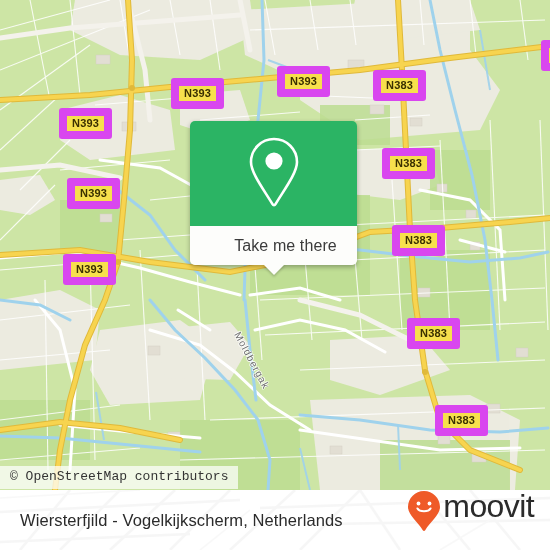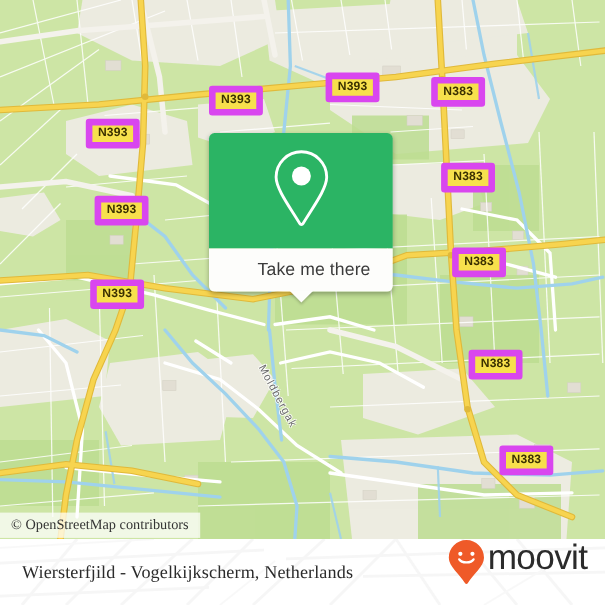--- a/index.html
+++ b/index.html
@@ -15,32 +15,31 @@
     position:absolute;left:0;top:0;width:550px;height:490px;
     background:#cde5a5;
     overflow:hidden;
   }
   .svgmap{position:absolute;left:0;top:0;width:550px;height:490px;}
 
   
   .shield{
     position:absolute;
     background:#f7e04c;
-    border:6px solid #d946ef;
+    border:8px solid #d946ef;
     border-radius:3px;
     color:#3a3000;
     font-size:11px;
     font-weight:bold;
     letter-spacing:.2px;
     padding:1px 5px 2px 5px;
     line-height:12px;
     white-space:nowrap;
     font-family:"Liberation Sans", sans-serif;
     box-sizing:border-box;
-    margin-left:19px;
   }
 
   
   .streetname{
     position:absolute;
     font-size:10px;
     color:#6b6b6b;
     letter-spacing:1.1px;
     white-space:nowrap;
     font-family:"Liberation Sans", sans-serif;
@@ -85,40 +84,40 @@
     border-top:11px solid #fdfdfb;
     filter:drop-shadow(0 2px 1px rgba(0,0,0,.18));
   }
 
   
   #attrib{
     position:absolute;left:0;top:466px;
     background:rgba(255,255,255,.72);
     padding:3px 10px 4px 10px;
     font-size:13px;color:#333;
-    font-family:Liberation Serif, serif;
+    font-family:Liberation Mono, monospace;
     z-index:45;
     line-height:16px;
   }
 
   
   #bottombar{
     position:absolute;left:0;top:490px;width:550px;height:60px;
     background:#ffffff;
     overflow:hidden;
   }
   #bottombar-watermark{
     position:absolute;left:0;top:0;width:550px;height:60px;
     opacity:.5;
   }
   #place-title{
     position:absolute;left:20px;top:0;height:60px;
     display:flex;align-items:center;
     font-size:16.5px;color:#2b2b2b;
-    font-family:Liberation Serif, serif;
+    font-family:Liberation Sans, sans-serif;
     letter-spacing:.1px;
     z-index:2;
   }
   #brand{
     position:absolute;right:16px;top:0;height:60px;
     display:flex;align-items:flex-start;gap:2px;
     z-index:2;
   }
   #brand-word{
     font-size:32px;

